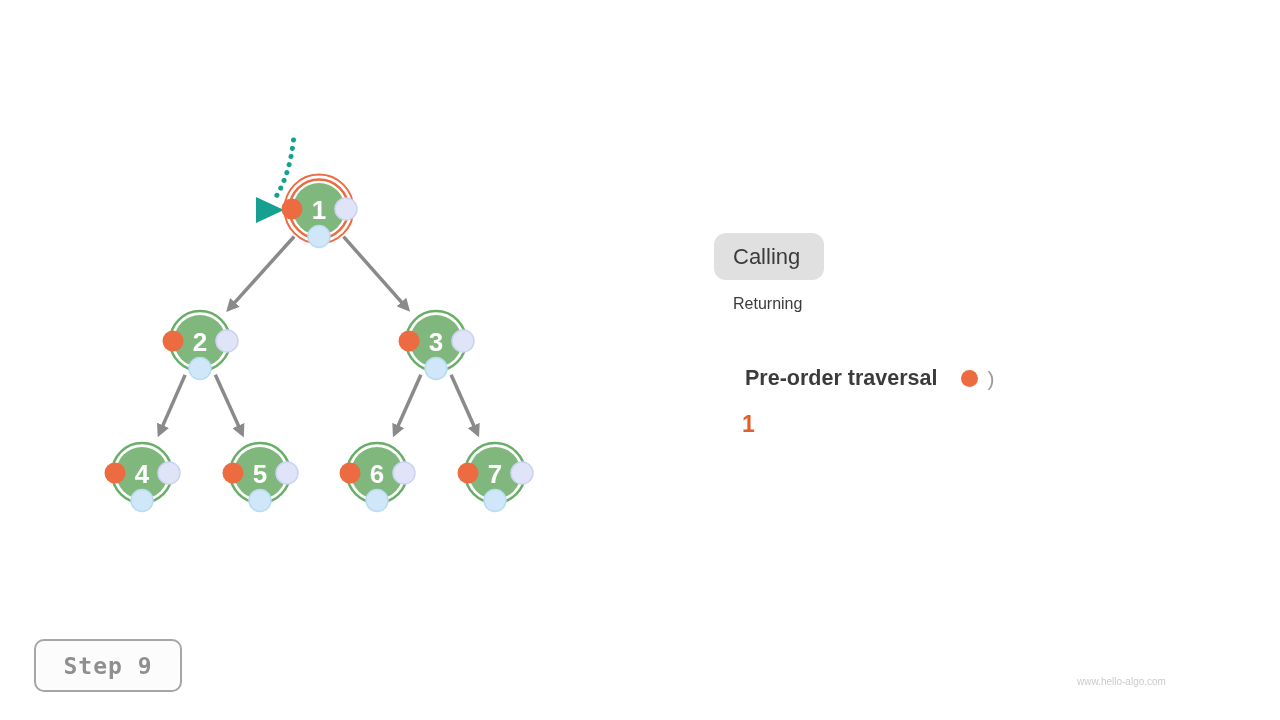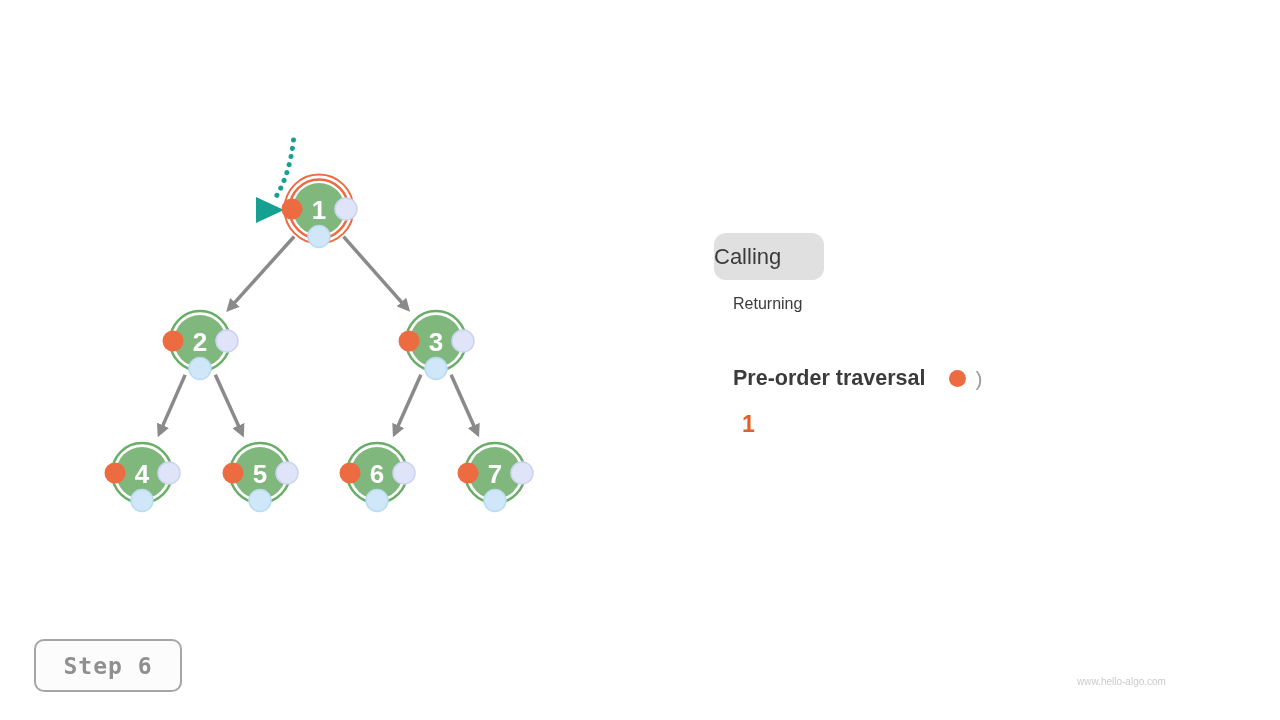--- a/index.html
+++ b/index.html
@@ -9,36 +9,38 @@
   .stage { position: absolute; left: 0; top: 0; width: 1280px; height: 720px; }
 
   #tree-svg { position: absolute; left: 0; top: 0; width: 1280px; height: 720px; }
 
   .legend-pill {
     position: absolute; left: 714px; top: 233px;
     width: 110px; height: 47px;
     background: var(--calling-bg, #e0e0e0);
     border-radius: 12px;
     display: flex; align-items: center;
+    padding-left: 19px;
     font-size: 22px; color: var(--text-dark, #3b3b3b);
   }
   .legend-plain {
     position: absolute; left: 733px; top: 295px;
     font-size: 16px; color: var(--text-dark, #3b3b3b);
   }
 
   .traversal-row {
     position: absolute; left: 733px; top: 366px;
     display: flex; align-items: center;
     font-size: 21px; white-space: pre;
   }
   .traversal-title {
     font-weight: bold; font-size: 21.5px;
     color: var(--text-dark, #3b3b3b);
     margin-right: 15px;
+    margin-left: 12px;
   }
   .traversal-note { color: var(--text-gray, #9c9c9c); }
   .access-dot {
     display: inline-block;
     width: 17px; height: 17px; border-radius: 50%;
     background: var(--accent-orange, #ec6b41);
     margin: 0 9px 0 9px;
   }
 
   .traversal-output {
@@ -150,17 +152,17 @@
   <div class="legend-plain">Returning</div>
 
   <div class="traversal-row">
     <span class="traversal-title">Pre-order traversal</span>
     <span class="access-dot"></span>
     <span class="traversal-note">)</span>
   </div>
 
   <div class="traversal-output">1</div>
 
-  <div class="step-box">Step 6</div>
+  <div class="step-box">Step 9</div>
 
   <div class="watermark">www.hello-algo.com</div>
 
 </div>
 
 </body></html>

